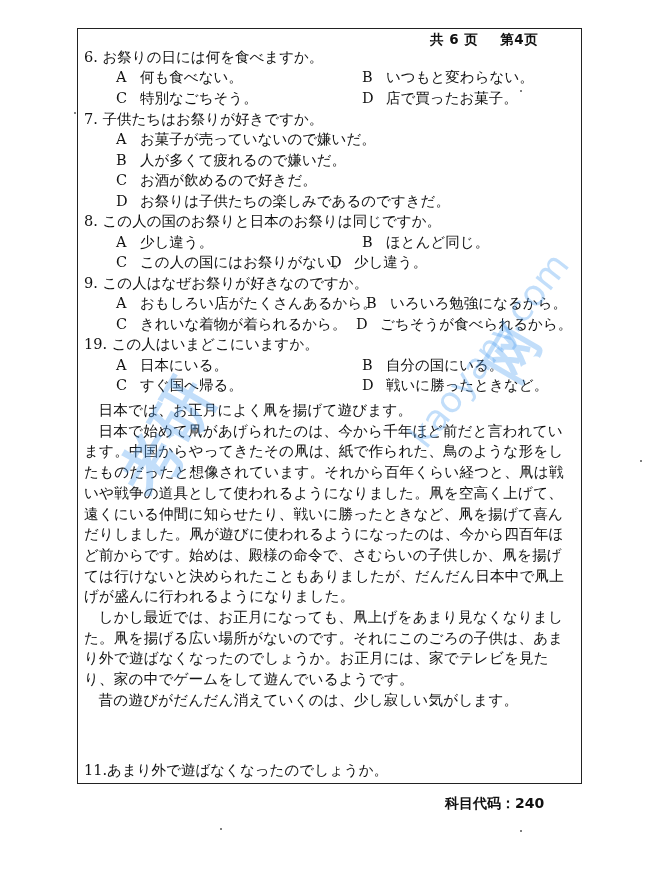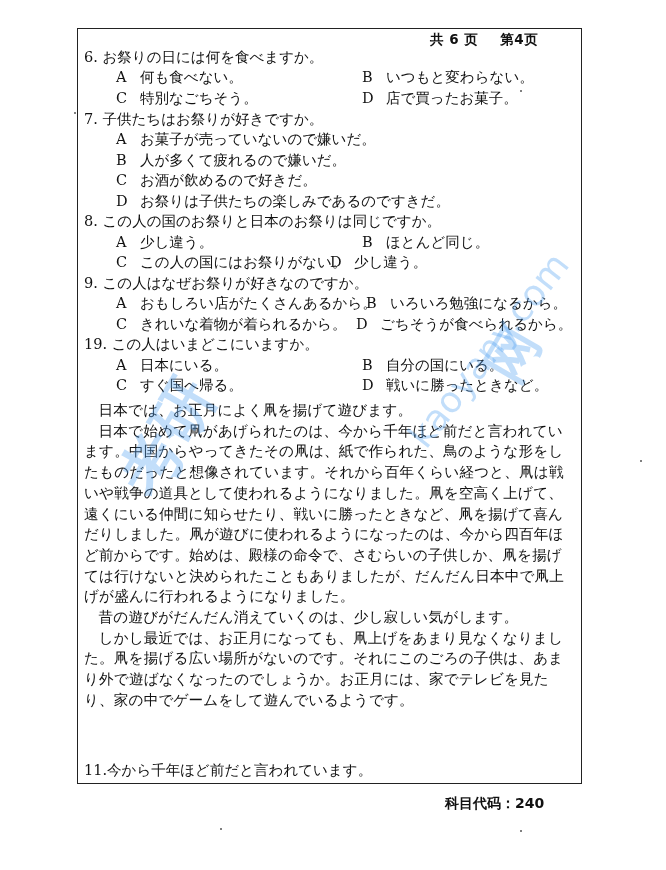--- a/index.html
+++ b/index.html
@@ -78,26 +78,26 @@
   <span>この人はいまどこにいますか。</span>
 </div>
 <div class="line opt-l" style="top:355px"><span class="opt-letter">A</span><span>日本にいる。</span></div>
 <div class="line opt-r" style="top:355px"><span class="opt-letter">B</span><span>自分の国にいる。</span></div>
 <div class="line opt-l" style="top:375px"><span class="opt-letter">C</span><span>すぐ国へ帰る。</span></div>
 <div class="line opt-r" style="top:375px"><span class="opt-letter">D</span><span>戦いに勝ったときなど。</span></div>
 
 <div class="para">
   <p>日本では、お正月によく凧を揚げて遊びます。</p>
   <p>日本で始めて凧があげられたのは、今から千年ほど前だと言われています。中国からやってきたその凧は、紙で作られた、鳥のような形をしたものだったと想像されています。それから百年くらい経つと、凧は戦いや戦争の道具として使われるようになりました。凧を空高く上げて、遠くにいる仲間に知らせたり、戦いに勝ったときなど、凧を揚げて喜んだりしました。凧が遊びに使われるようになったのは、今から四百年ほど前からです。始めは、殿様の命令で、さむらいの子供しか、凧を揚げては行けないと決められたこともありましたが、だんだん日本中で凧上げが盛んに行われるようになりました。</p>
+  <p>しかし最近では、お正月になっても、凧上げをあまり見なくなりました。凧を揚げる広い場所がないのです。それにこのごろの子供は、あまり外で遊ばなくなったのでしょうか。お正月には、家でテレビを見たり、家の中でゲームをして遊んでいるようです。</p>
   <p>昔の遊びがだんだん消えていくのは、少し寂しい気がします。</p>
-  <p>しかし最近では、お正月になっても、凧上げをあまり見なくなりました。凧を揚げる広い場所がないのです。それにこのごろの子供は、あまり外で遊ばなくなったのでしょうか。お正月には、家でテレビを見たり、家の中でゲームをして遊んでいるようです。</p>
 </div>
 
 <div class="q11">
-  <span>11.</span><span>今から千年ほど前だと言われています。</span>
+  <span>11.</span><span>あまり外で遊ばなくなったのでしょうか。</span>
 </div>
 
 <div class="footer">科目代码：240</div>
 
 <div class="wm wm1">考研</div>
 <div class="wm wm2">kaoyany.com</div>
 <div class="wm wm3">网</div>
 
 <div class="speck" style="left:74px;top:112px"></div>
 <div class="speck" style="left:520px;top:90px"></div>

